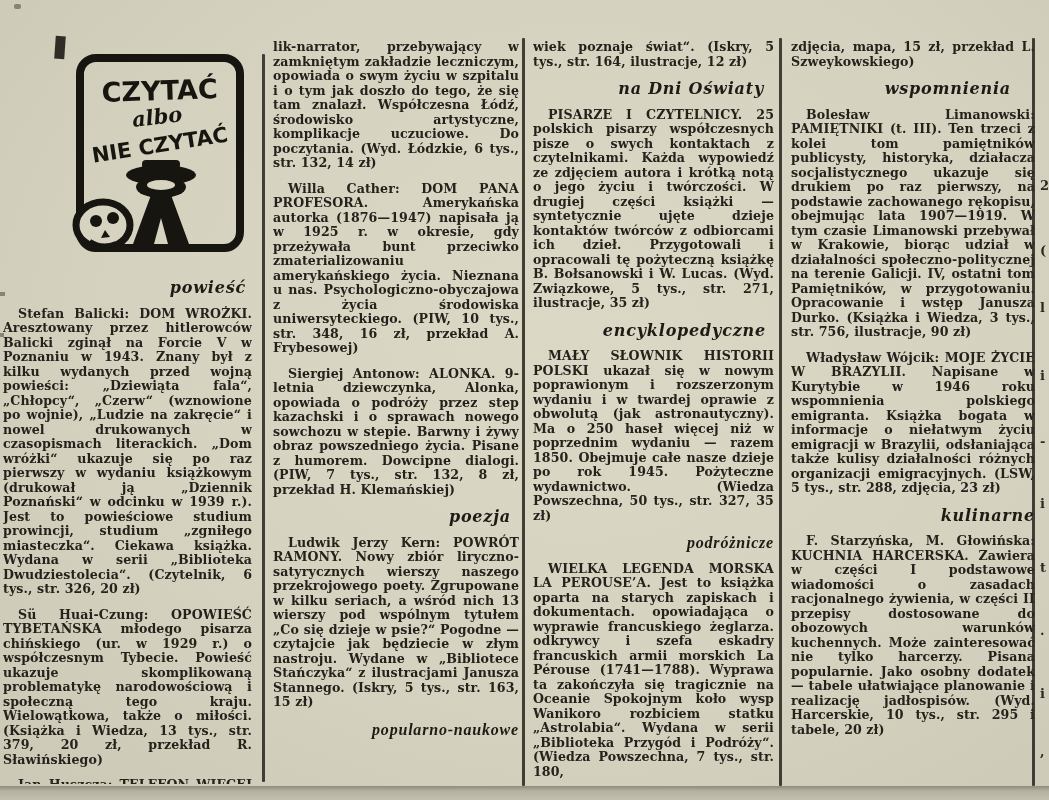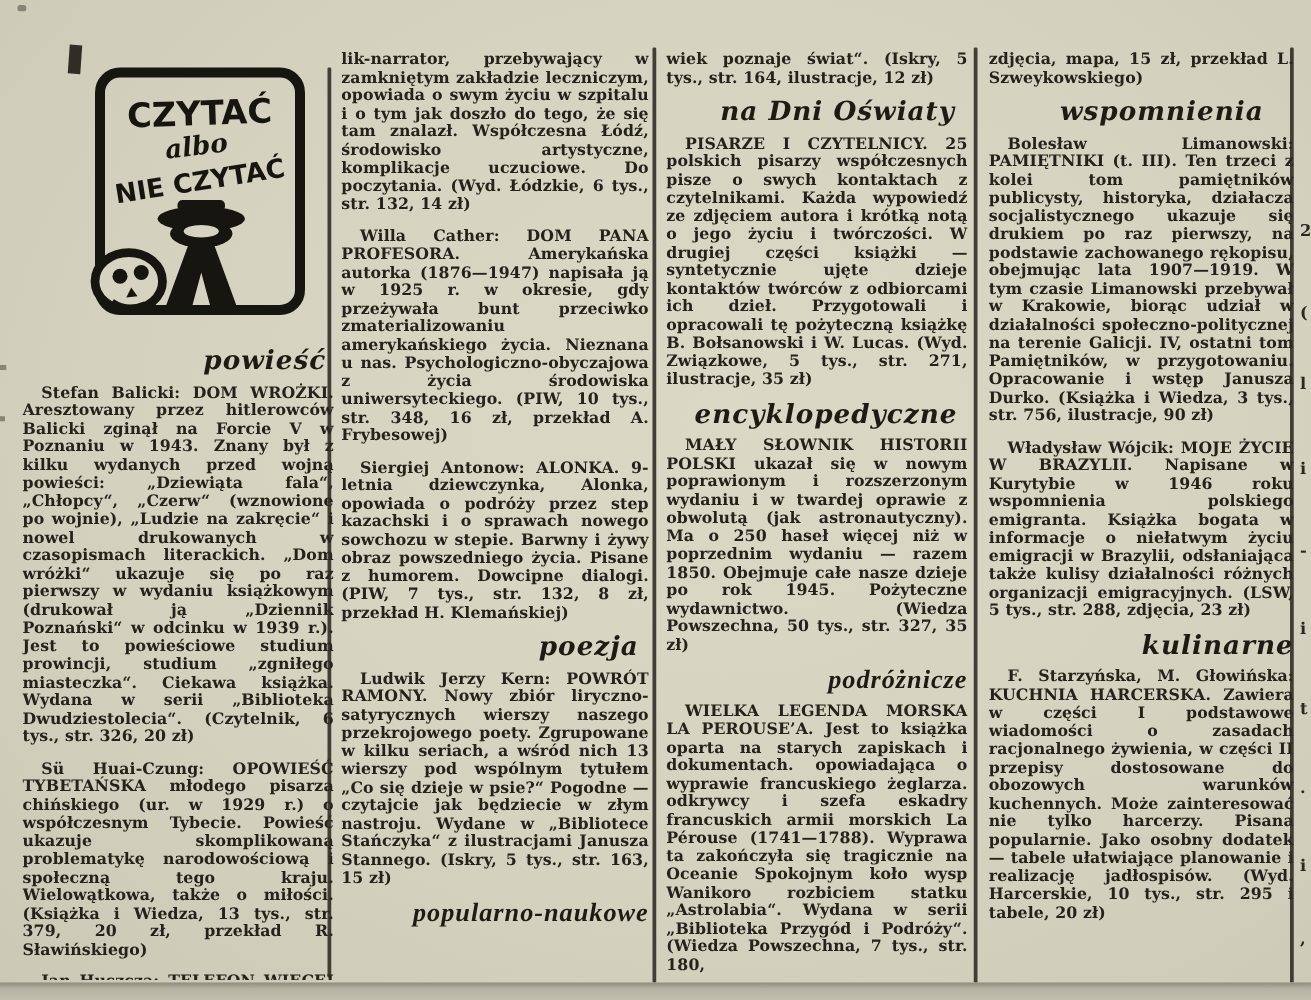--- a/index.html
+++ b/index.html
@@ -11,28 +11,28 @@
     font-family:"DejaVu Serif","Liberation Serif",serif;
     color:#23211a;
   }
   
   .logo{position:absolute;left:72px;top:44px;width:178px;height:212px;}
   
   .col{position:absolute;overflow:hidden;
        font-size:12.6px;line-height:14.5px;font-weight:700;
        text-align:justify;letter-spacing:.1px;
        color:#24221b;}
-  #col-1{left:18px; top:268px;width:249px;height:516px;}
+  #col-1{left:3px; top:268px;width:249px;height:516px;}
   #col-2{left:273px;top:40px; width:246px;height:748px;}
   #col-3{left:533px;top:40px; width:241px;height:748px;}
   #col-4{left:791px;top:40px; width:244px;height:748px;}
   .para{margin:11px 0 0 0;text-indent:15px;}
   .para.noindent{text-indent:0;margin-top:0;}
   .heading{
-    font-size:21px;font-style:italic;font-weight:700;
+    font-size:16px;font-style:italic;font-weight:700;
     letter-spacing:.8px;margin:13px 0 9px 0;text-indent:0;
     color:#1d1b14;
   }
   .align-right{text-align:right;}
   .align-center{text-align:right;font-family:Liberation Serif, serif;}
   
   .vrule{position:absolute;width:3px;background:#2b2922;opacity:.88;border-radius:1px;}
   #rule-1{left:262px; top:54px;height:728px;}
   #rule-2{left:522px; top:38px;height:748px;}
   #rule-3{left:779px; top:38px;height:748px;}

